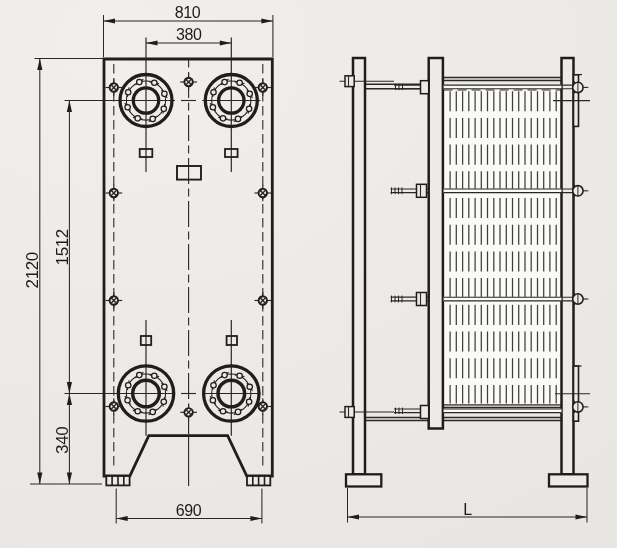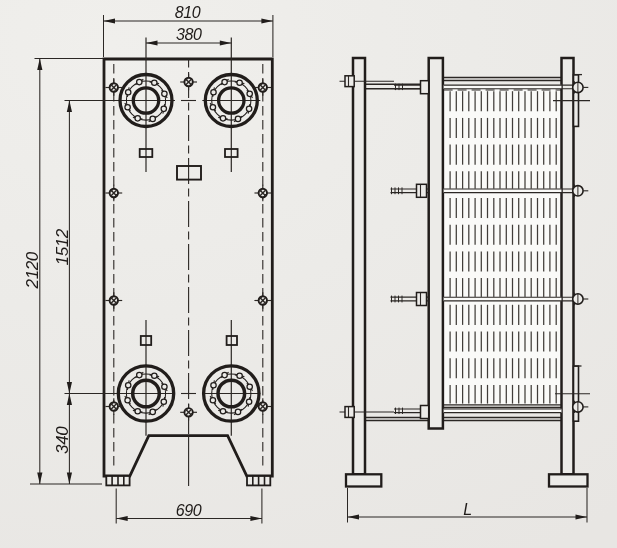--- a/index.html
+++ b/index.html
@@ -1,17 +1,17 @@
 <!DOCTYPE html>
 <html><head>
 <meta charset="utf-8">
 <style>
 html,body{margin:0;padding:0;background:#ecebe8;}
 #c{position:relative;width:617px;height:548px;background:
-radial-gradient(130% 110% at 18% 8%, #f0efec 0%, #ecebe8 45%, #e8e6e3 100%); font-style: italic;}
+radial-gradient(130% 110% at 18% 8%, #f0efec 0%, #ecebe8 45%, #e8e6e3 100%);}
 svg{position:absolute;left:0;top:0;}
 text{font-family:"Liberation Sans", sans-serif;}
 </style>
 </head>
 <body>
 <div id="c">
 <svg width="617" height="548" viewBox="0 0 617 548">
 <path d="M104,59 H272.3 V476 H246.8 L227.6,435.7 H148.8 L129.8,476 H104 Z" fill="none" stroke="#211d1b" stroke-width="2.8" stroke-linejoin="miter"></path>
 <rect x="106.3" y="476.0" width="23.3" height="9.4" fill="#ecebe8" stroke="#211d1b" stroke-width="1.8"></rect>
 <line x1="112.1" y1="476.0" x2="112.1" y2="485.4" stroke="#211d1b" stroke-width="1.6" stroke-linecap="butt"></line>

